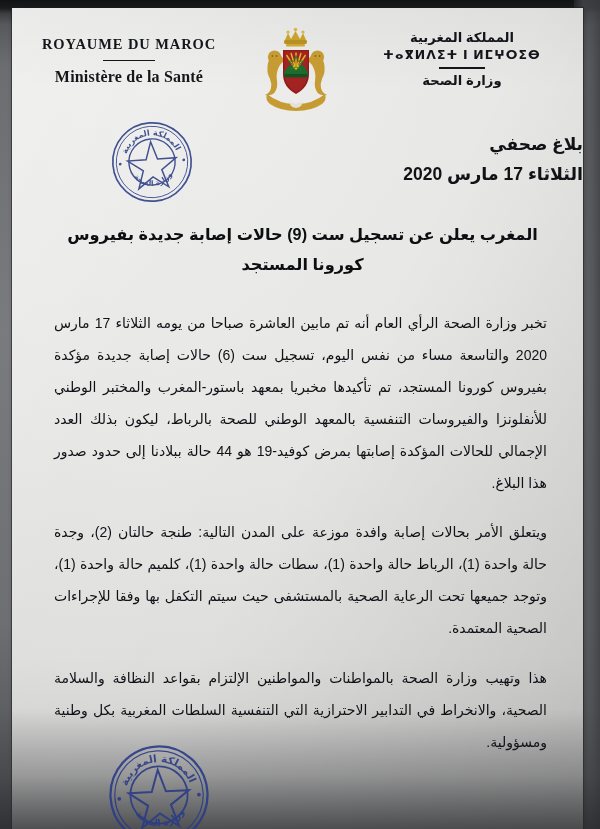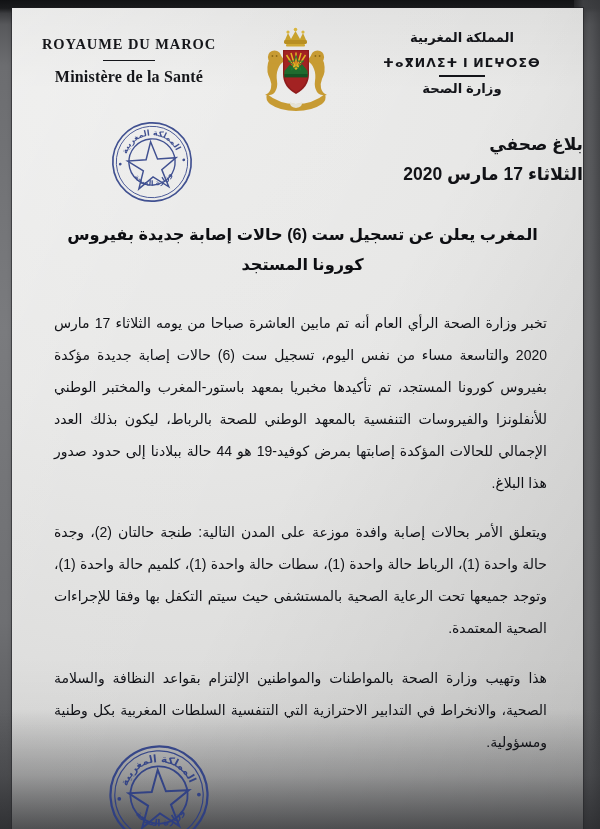--- a/index.html
+++ b/index.html
@@ -119,21 +119,20 @@
     font-weight: 700;
     letter-spacing: 0.6px;
     line-height: 1.25;
   }
   .lh-ar .tif-line {
     font-size: 12.4px;
     font-weight: 700;
     letter-spacing: 1.1px;
     line-height: 1.35;
     direction: ltr;
-    margin-top: 8px;
   }
   .lh-ar .rule {
     width: 46px;
     height: 1.3px;
     background: #14151a;
     margin: 4px auto 4px;
   }
 
   
   .arms {
@@ -316,21 +315,21 @@
         <text font-family="'DejaVu Sans', sans-serif" font-size="10.5" fill="#2a3c85" font-weight="bold">
           <textPath href="#sealArcBot" startOffset="50%" text-anchor="middle">وزارة الصحة</textPath>
         </text>
       </svg>
 
       <div class="kicker">
         <div class="k1">بلاغ صحفي</div>
         <div class="k2">الثلاثاء 17 مارس 2020</div>
       </div>
 
-      <div class="doc-title">المغرب يعلن عن تسجيل ست (6) حالات إصابة جديدة بفيروس كورونا المستجد</div>
+      <div class="doc-title">المغرب يعلن عن تسجيل ست (9) حالات إصابة جديدة بفيروس كورونا المستجد</div>
 
       <div class="body-copy">
         <p class="p1">تخبر وزارة الصحة الرأي العام أنه تم مابين العاشرة صباحا من يومه الثلاثاء 17 مارس 2020 والتاسعة مساء من نفس اليوم، تسجيل ست (6) حالات إصابة جديدة مؤكدة بفيروس كورونا المستجد، تم تأكيدها مخبريا بمعهد باستور-المغرب والمختبر الوطني للأنفلونزا والفيروسات التنفسية بالمعهد الوطني للصحة بالرباط، ليكون بذلك العدد الإجمالي للحالات المؤكدة إصابتها بمرض كوفيد-19 هو 44 حالة ببلادنا إلى حدود صدور هذا البلاغ.</p>
         <p class="p2">ويتعلق الأمر بحالات إصابة وافدة موزعة على المدن التالية: طنجة حالتان (2)، وجدة حالة واحدة (1)، الرباط حالة واحدة (1)، سطات حالة واحدة (1)، كلميم حالة واحدة (1)، وتوجد جميعها تحت الرعاية الصحية بالمستشفى حيث سيتم التكفل بها وفقا للإجراءات الصحية المعتمدة.</p>
         <p class="p3">هذا وتهيب وزارة الصحة بالمواطنات والمواطنين الإلتزام بقواعد النظافة والسلامة الصحية، والانخراط في التدابير الاحترازية التي التنفسية السلطات المغربية بكل وطنية ومسؤولية.</p>
       </div>
 
       <svg class="seal bottom" viewBox="0 0 120 120">
         <defs>
           <path id="sealArcTop2" d="M 22,60 A 38,38 0 0 1 98,60"></path>

